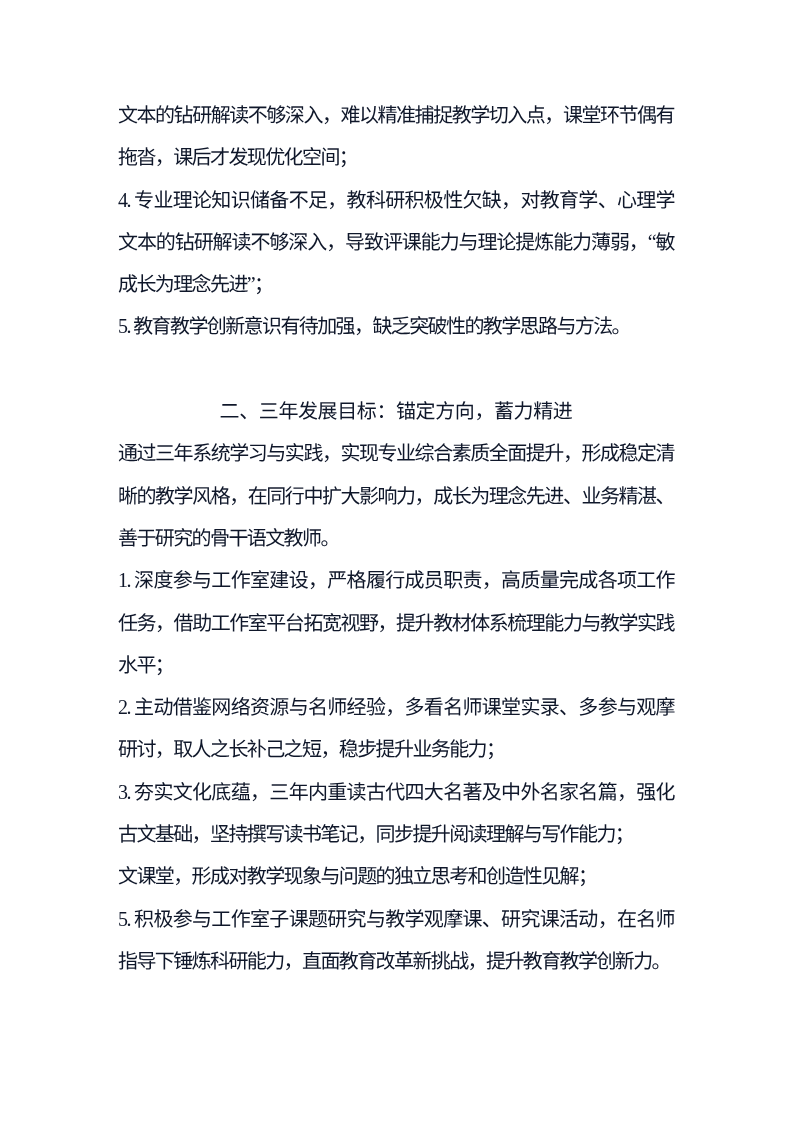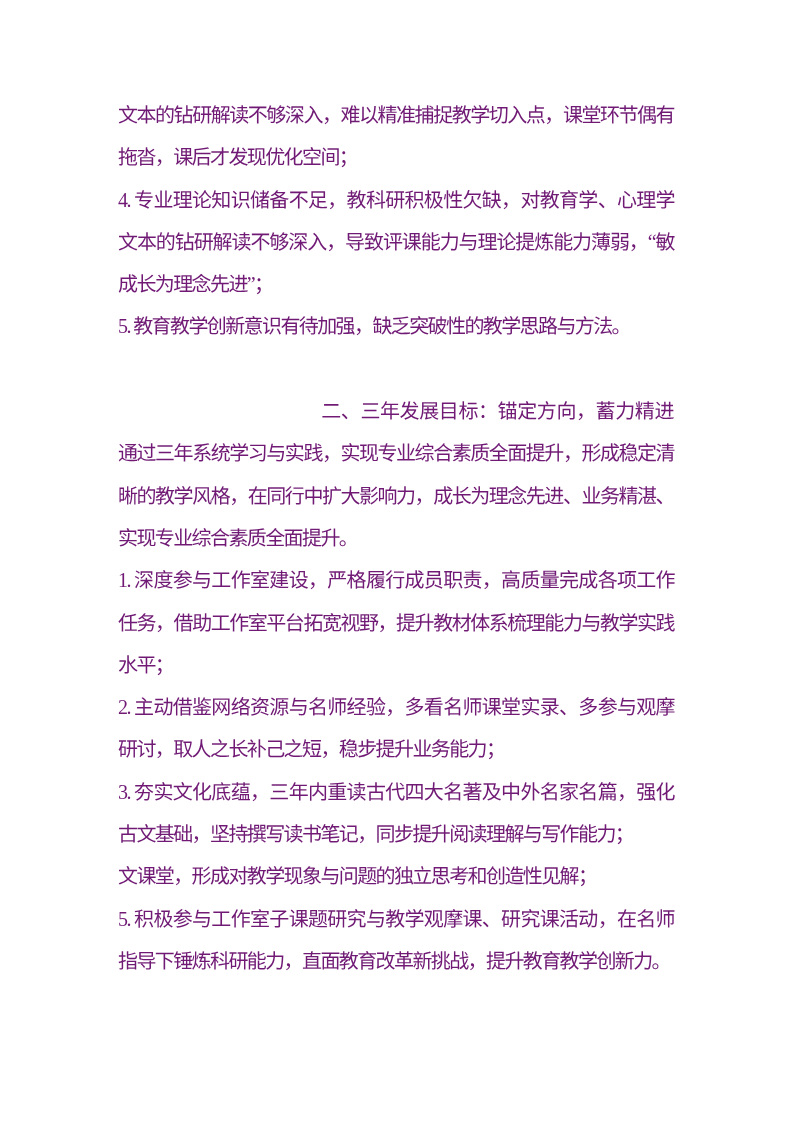--- a/index.html
+++ b/index.html
@@ -14,34 +14,34 @@
     background: #ffffff;
     overflow: hidden;
   }
   .doc {
     box-sizing: border-box;
     width: 100%;
     height: 100%;
     padding: 94px 119px 0 118px;
     font-family: "Liberation Serif", "DejaVu Serif", serif;
     font-size: 20px;
-    color: #701a75;
+    color: #0f172a;
     line-height: 42.3px;
     letter-spacing: -1.6px;
   }
   .para { margin: 0; padding: 0; }
   .ln {
     min-height: 42.3px;
     text-align: justify;
   }
   .ln.full { text-align-last: justify; }
   .ln.last { text-align-last: auto; }
   .para.heading .ln {
     letter-spacing: -0.4px;
-    text-align: right;
+    text-align: center;
     text-align-last: auto;
   }
 </style>
 </head>
 <body>
 
 <div class="page">
   <main class="doc" id="doc">
       <div class="para body">
         <div class="ln full">文本的钻研解读不够深入，难以精准捕捉教学切入点，课堂环节偶有</div>
@@ -57,21 +57,21 @@
       </div>
       <div class="para blank">
         <div class="ln last"></div>
       </div>
       <div class="para heading">
         <div class="ln last">二、三年发展目标：锚定方向，蓄力精进</div>
       </div>
       <div class="para body">
         <div class="ln full">通过三年系统学习与实践，实现专业综合素质全面提升，形成稳定清</div>
         <div class="ln full">晰的教学风格，在同行中扩大影响力，成长为理念先进、业务精湛、</div>
-        <div class="ln last">实现专业综合素质全面提升。</div>
+        <div class="ln last">善于研究的骨干语文教师。</div>
       </div>
       <div class="para body">
         <div class="ln full">1. 深度参与工作室建设，严格履行成员职责，高质量完成各项工作</div>
         <div class="ln full">任务，借助工作室平台拓宽视野，提升教材体系梳理能力与教学实践</div>
         <div class="ln last">水平；</div>
       </div>
       <div class="para body">
         <div class="ln full">2. 主动借鉴网络资源与名师经验，多看名师课堂实录、多参与观摩</div>
         <div class="ln last">研讨，取人之长补己之短，稳步提升业务能力；</div>
       </div>

